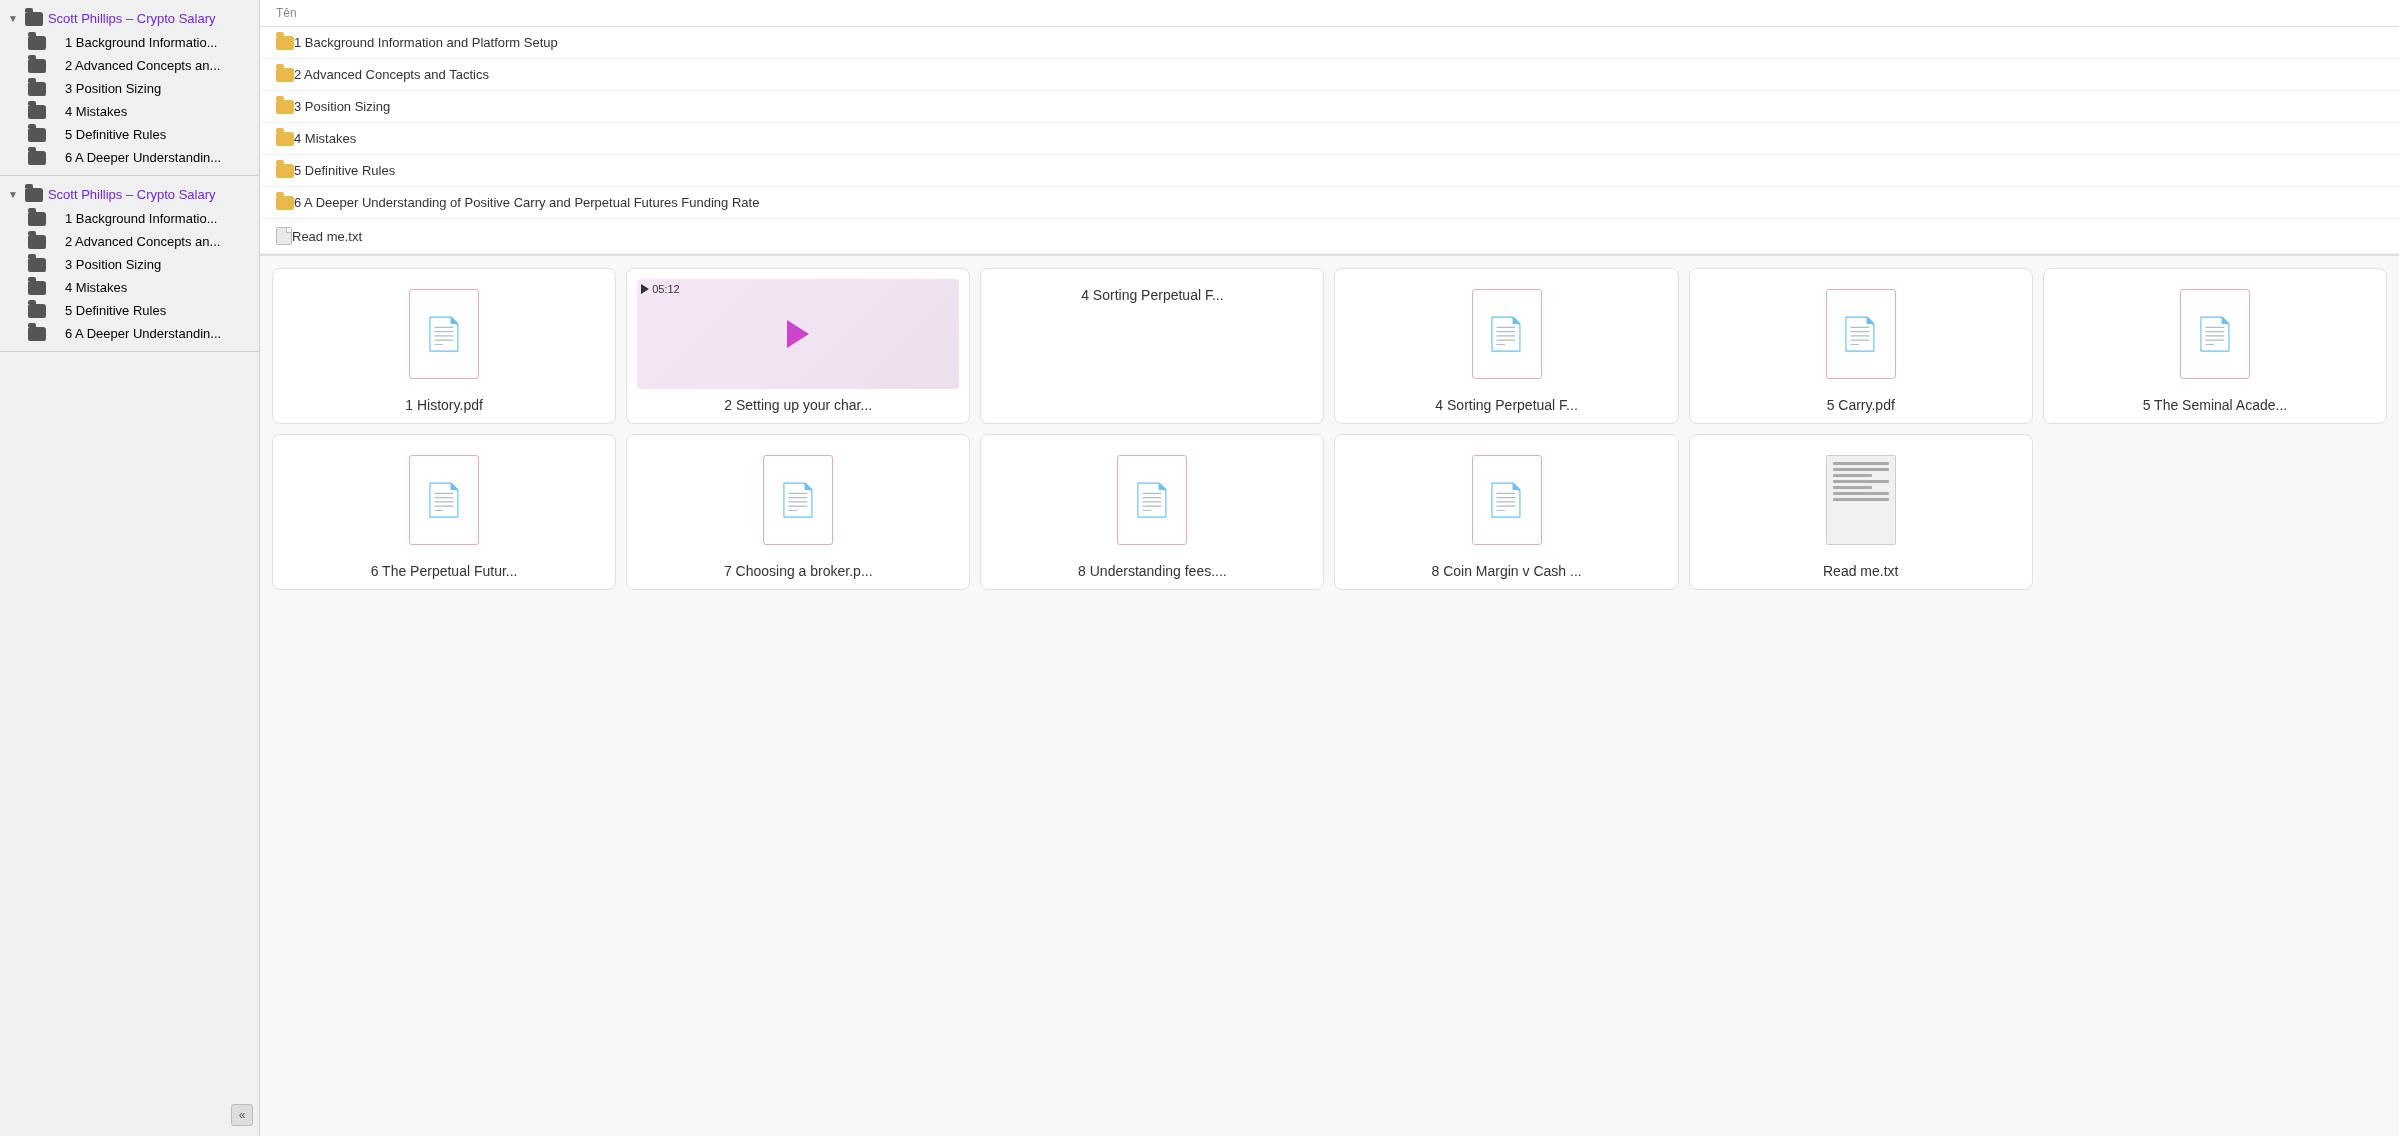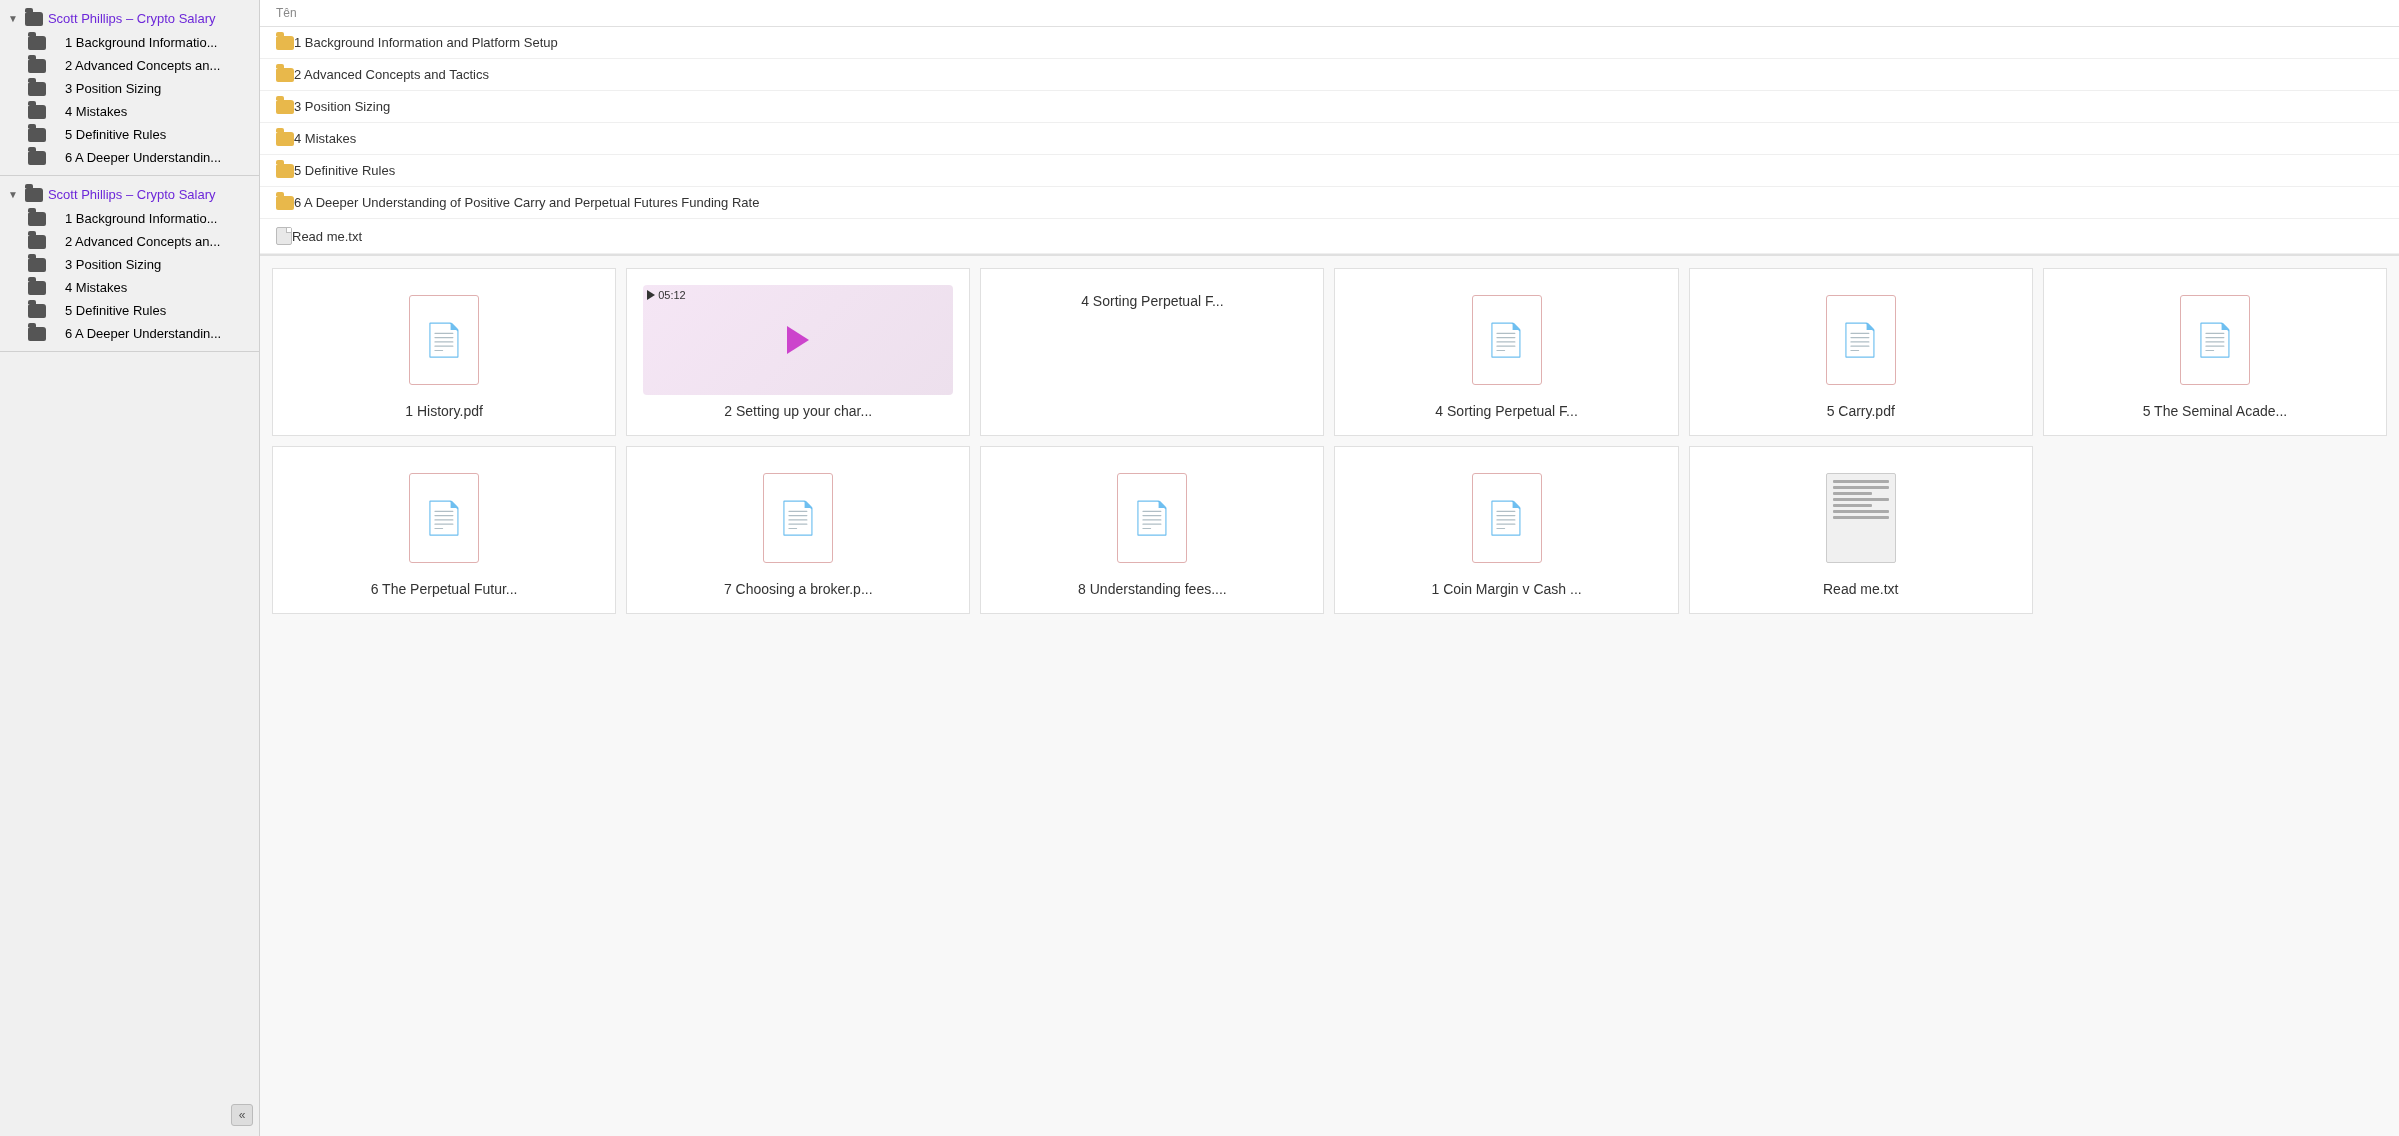--- a/index.html
+++ b/index.html
@@ -148,22 +148,22 @@
 
     .grid-container {
       display: grid;
       grid-template-columns: repeat(6, 1fr);
       gap: 10px;
     }
 
     .grid-item {
       background: #fff;
       border: 1px solid #e0e0e0;
-      border-radius: 0;
-      padding: 16px;
+      border-radius: 8px;
+      padding: 10px;
       display: flex;
       flex-direction: column;
       align-items: center;
       cursor: pointer;
       position: relative;
     }
 
     .grid-item-thumb {
       width: 100%;
       height: 110px;
@@ -457,21 +457,21 @@
         </div>
       </div>
           <div class="grid-item-label">8 Understanding fees....</div>
         </div>
         <div class="grid-item">
       <div class="grid-item-thumb">
         <div class="pdf-thumb">
           <span class="pdf-icon">📄</span>
         </div>
       </div>
-          <div class="grid-item-label">1 Coin Margin v Cash ...</div>
+          <div class="grid-item-label">8 Coin Margin v Cash ...</div>
         </div>
         <div class="grid-item">
       <div class="grid-item-thumb">
         <div class="txt-grid-thumb">
           <div class="txt-line"></div>
           <div class="txt-line"></div>
           <div class="txt-line short"></div>
           <div class="txt-line"></div>
           <div class="txt-line short"></div>
           <div class="txt-line"></div>

